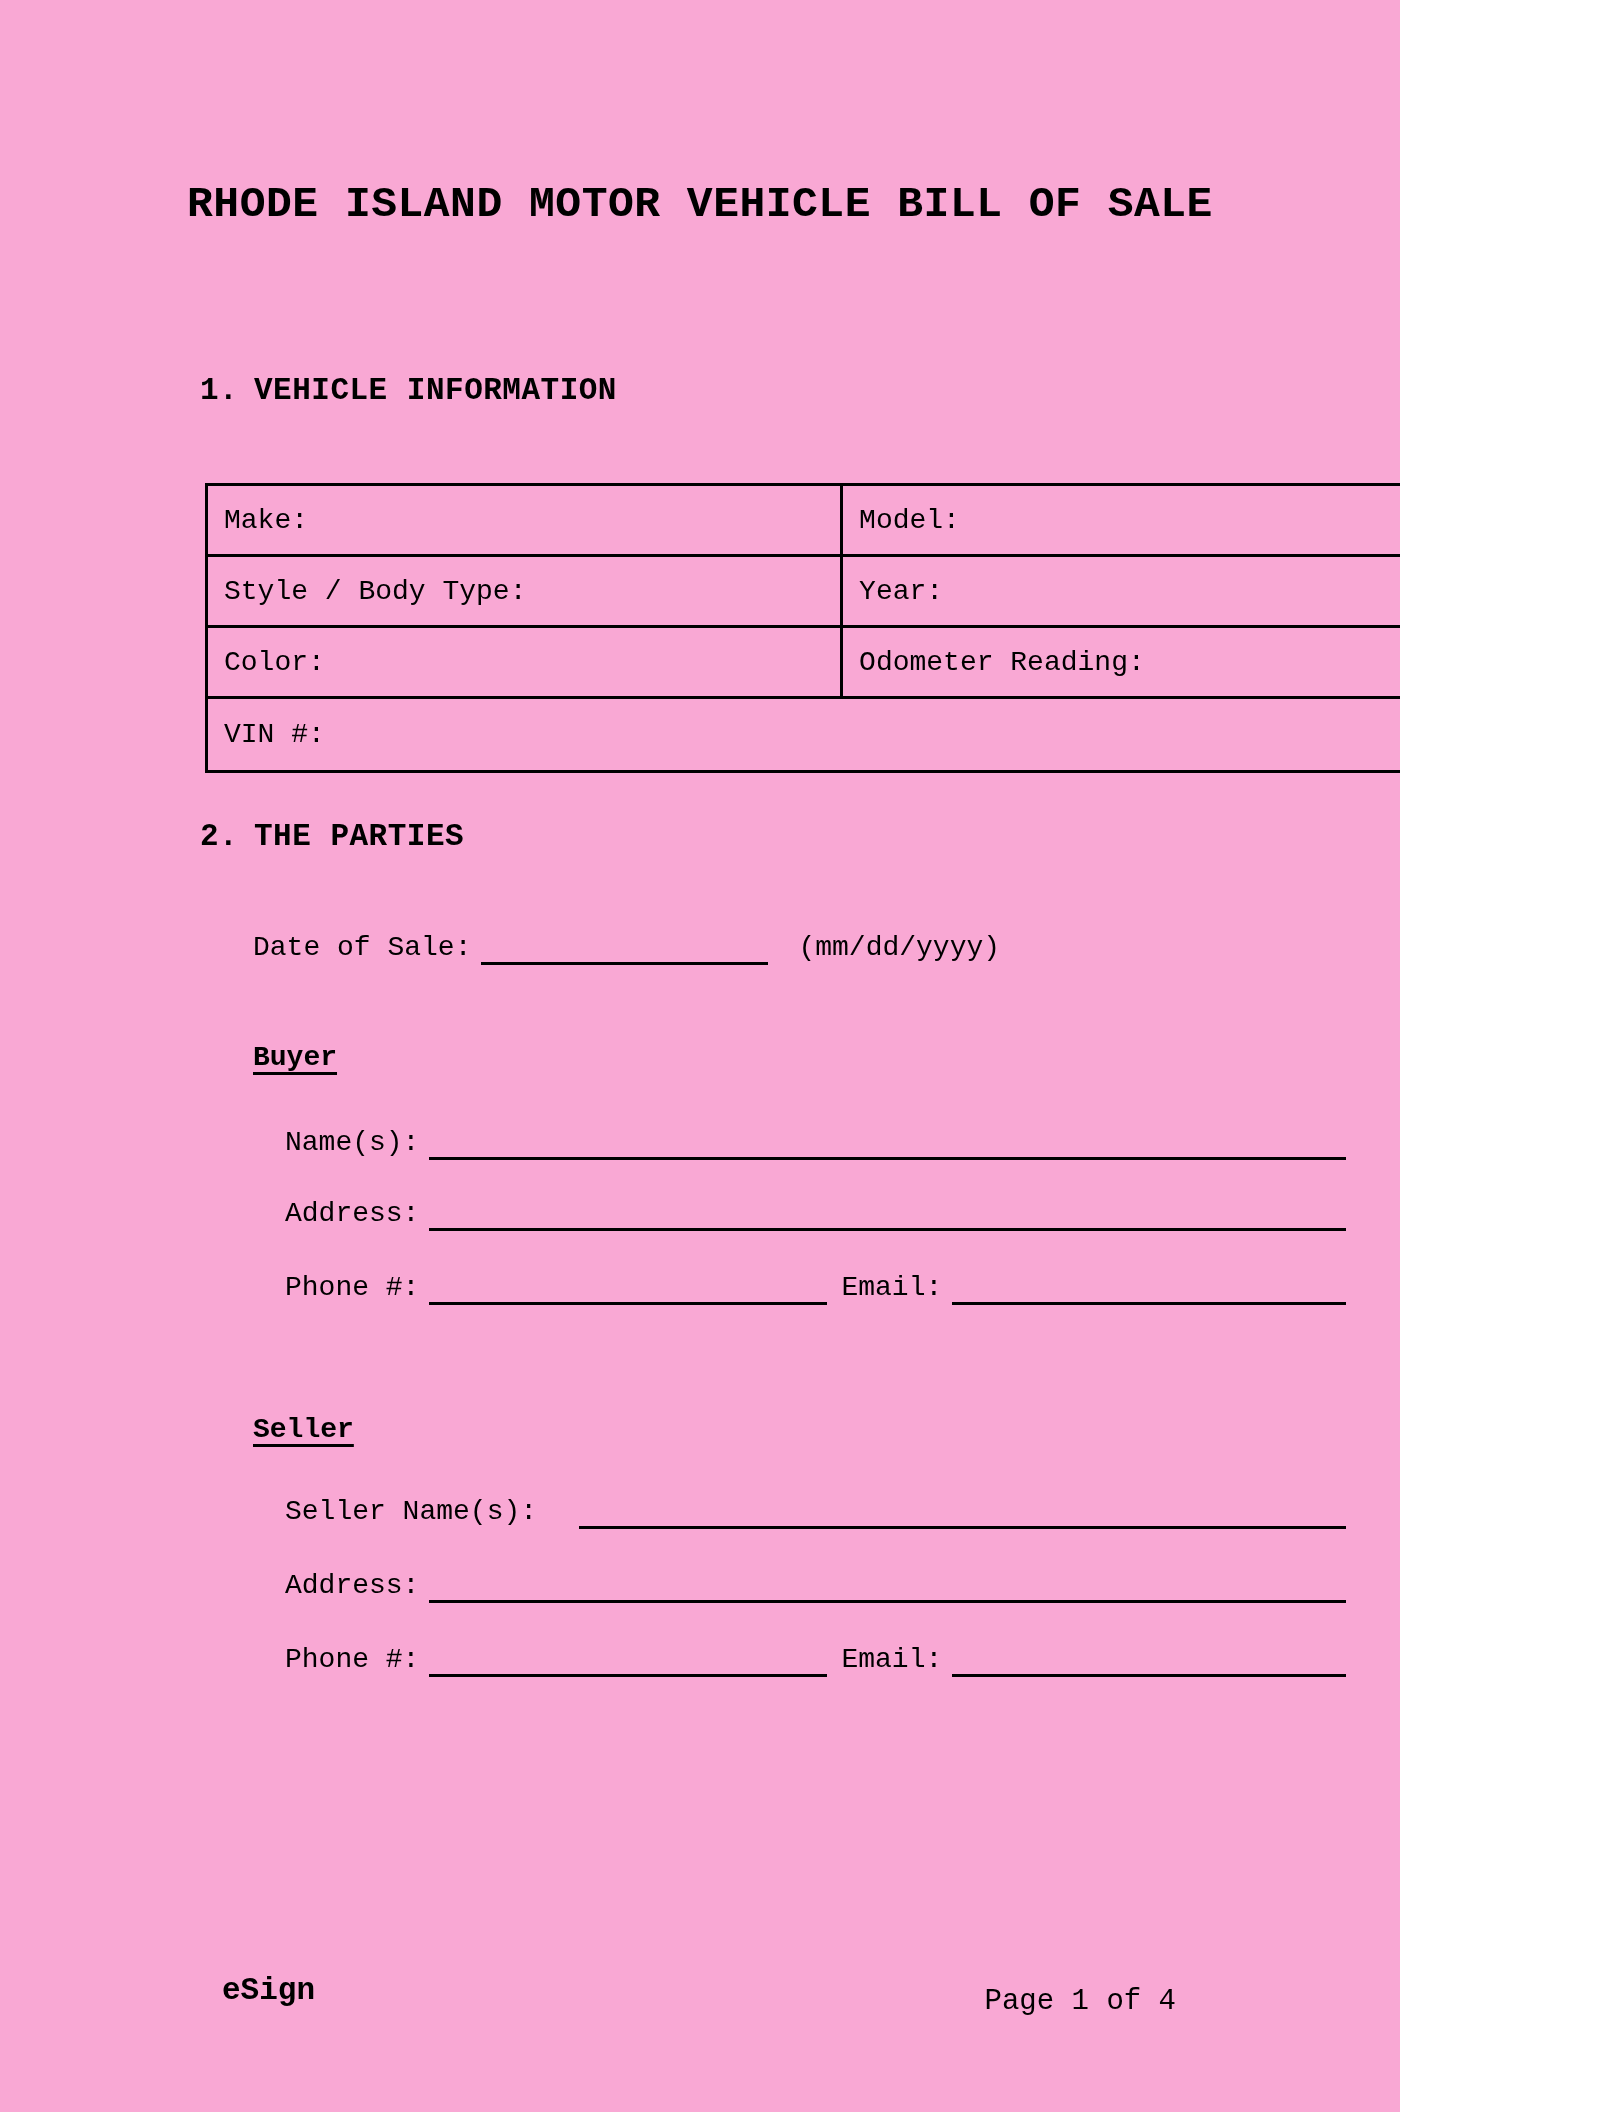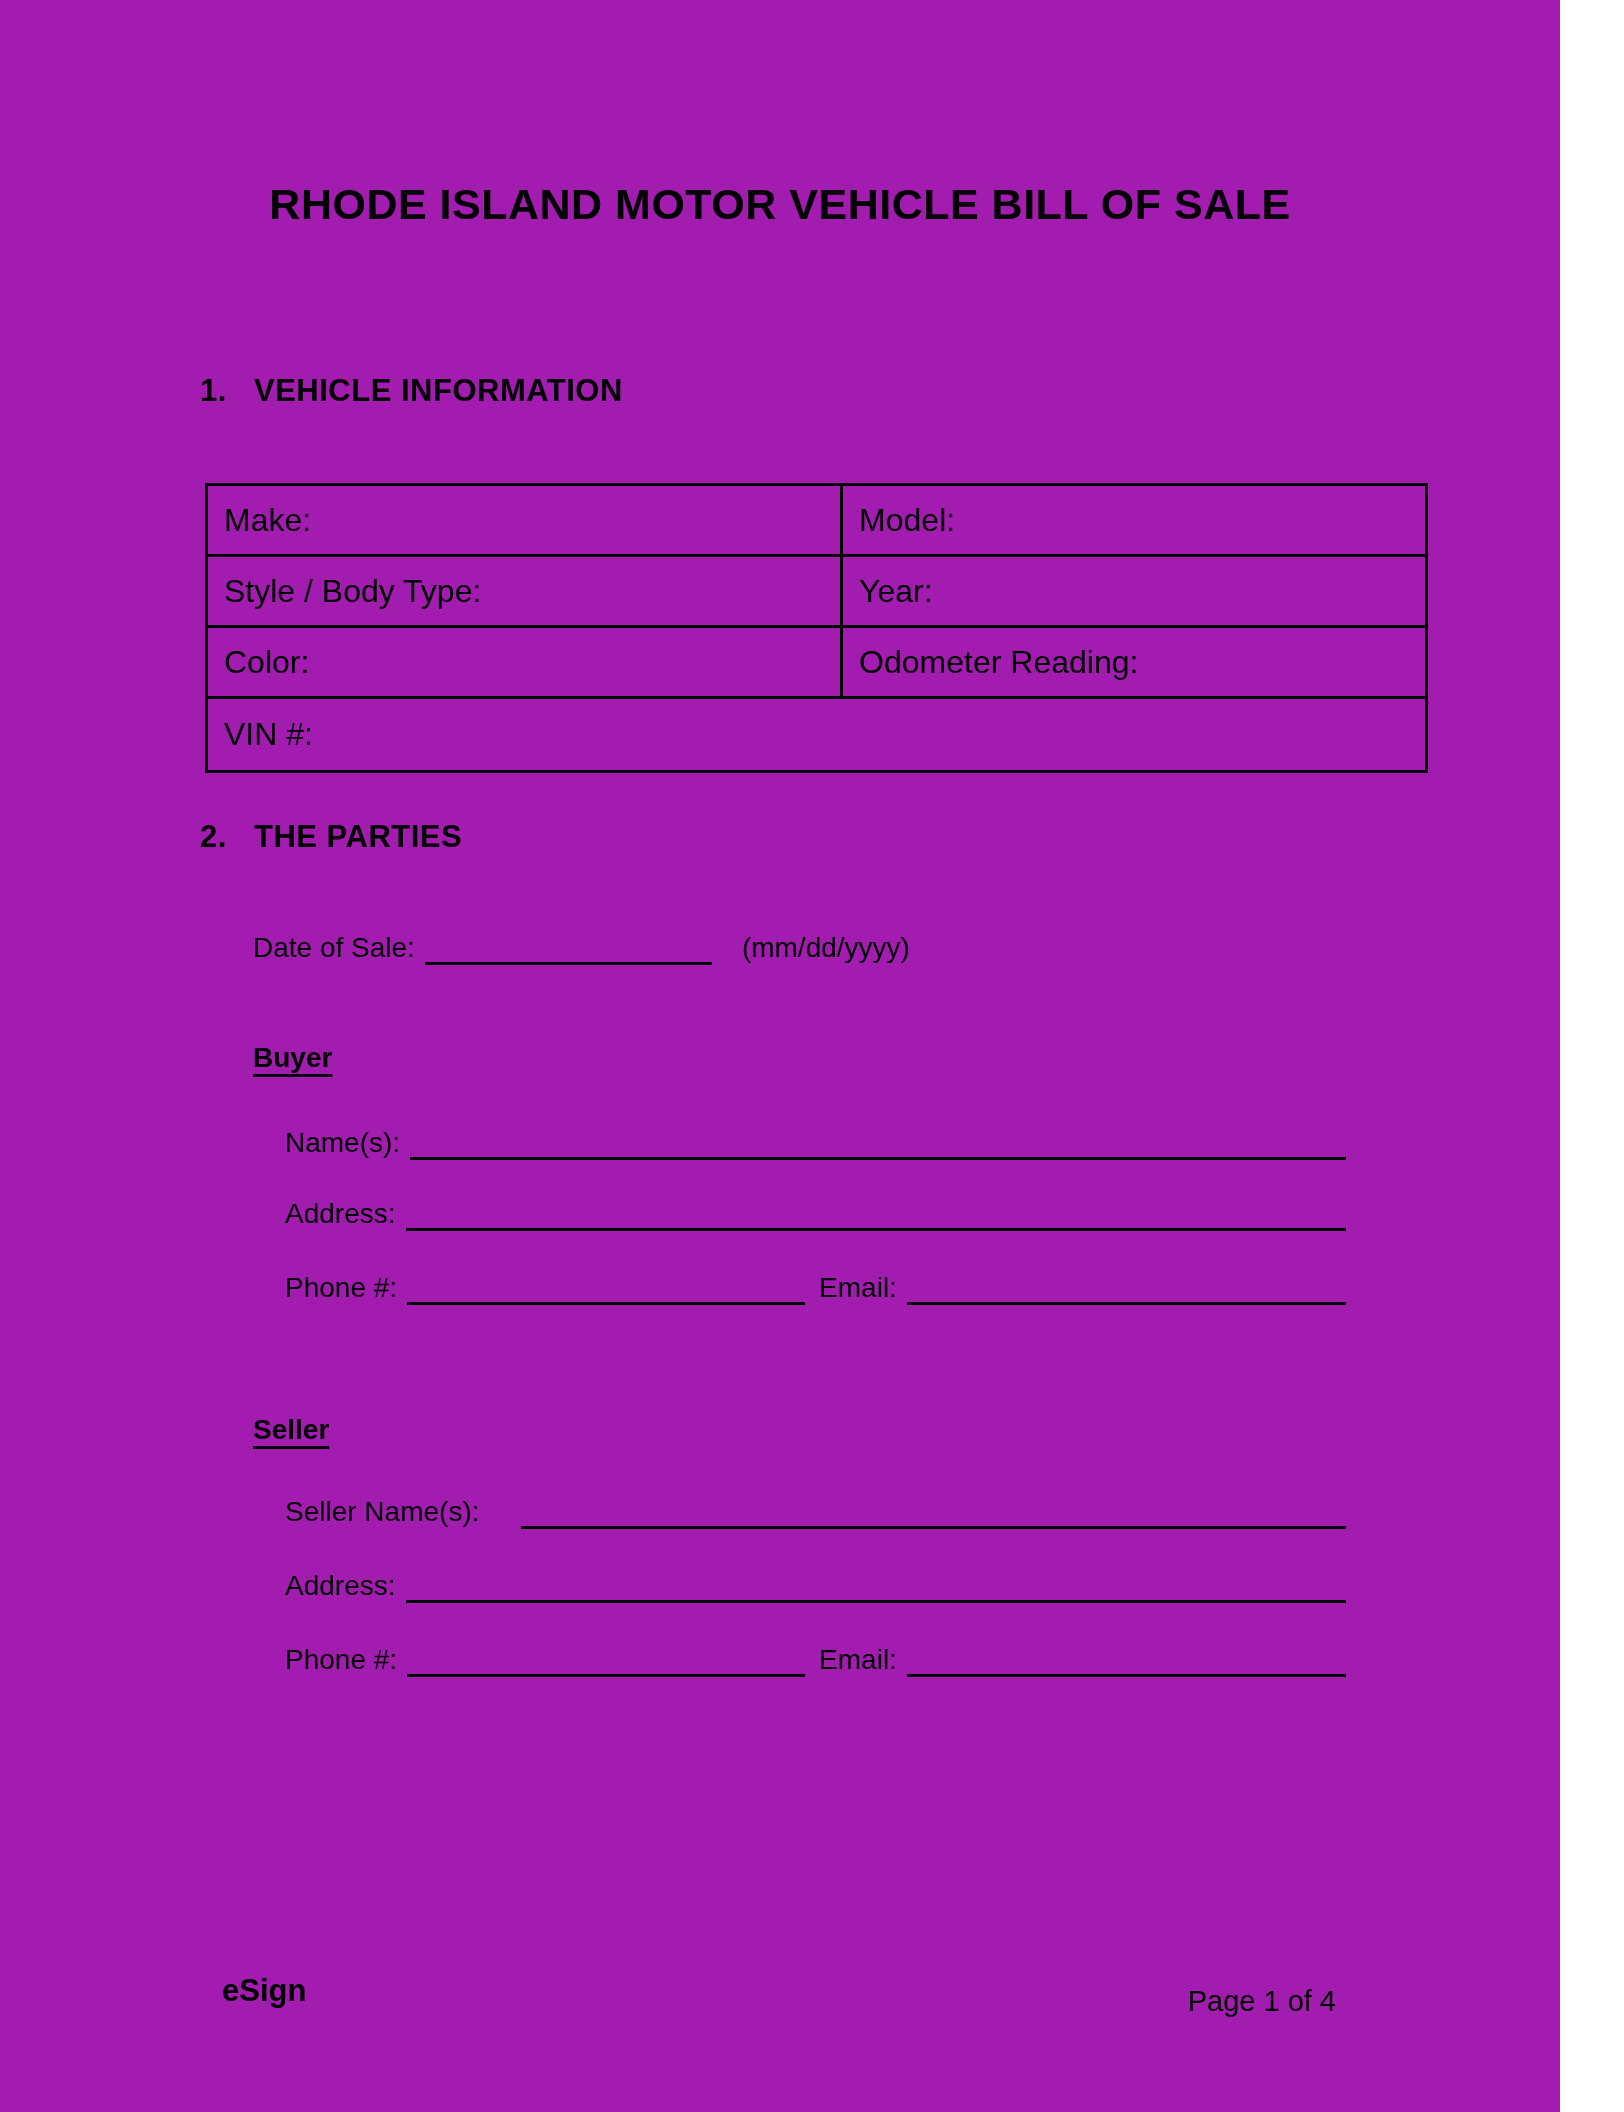--- a/index.html
+++ b/index.html
@@ -1,21 +1,21 @@
 <!DOCTYPE html>
 <html><head>
 <meta charset="utf-8">
 <style>
   html, body { margin: 0; padding: 0; background: #ffffff; }
   .page {
     position: relative;
-    width: 1560px;
+    width: 1400px;
     height: 2112px;
-    background: #a21caf;
-    font-family: Liberation Sans, sans-serif;
+    background: #f9a8d4;
+    font-family: Liberation Mono, monospace;
     color: #000000;
     overflow: hidden;
   }
   .abs { position: absolute; }
 
   .doc-title {
     top: 180px; left: 0; width: 100%;
     text-align: center;
     font-size: 43px;
     font-weight: bold;
@@ -34,21 +34,21 @@
   table.vehicle-table {
     position: absolute;
     left: 205px; top: 483px;
     width: 1223px;
     border-collapse: collapse;
     table-layout: fixed;
   }
   table.vehicle-table td {
     border: 3px solid #000000;
     height: 68px;
-    font-size: 32px;
+    font-size: 28px;
     padding: 0 0 0 16px;
     vertical-align: middle;
   }
   table.vehicle-table tr.vin-row td { height: 71px; }
 
   .form-row {
     display: flex;
     align-items: flex-end;
     font-size: 28px;
     line-height: 34px;

